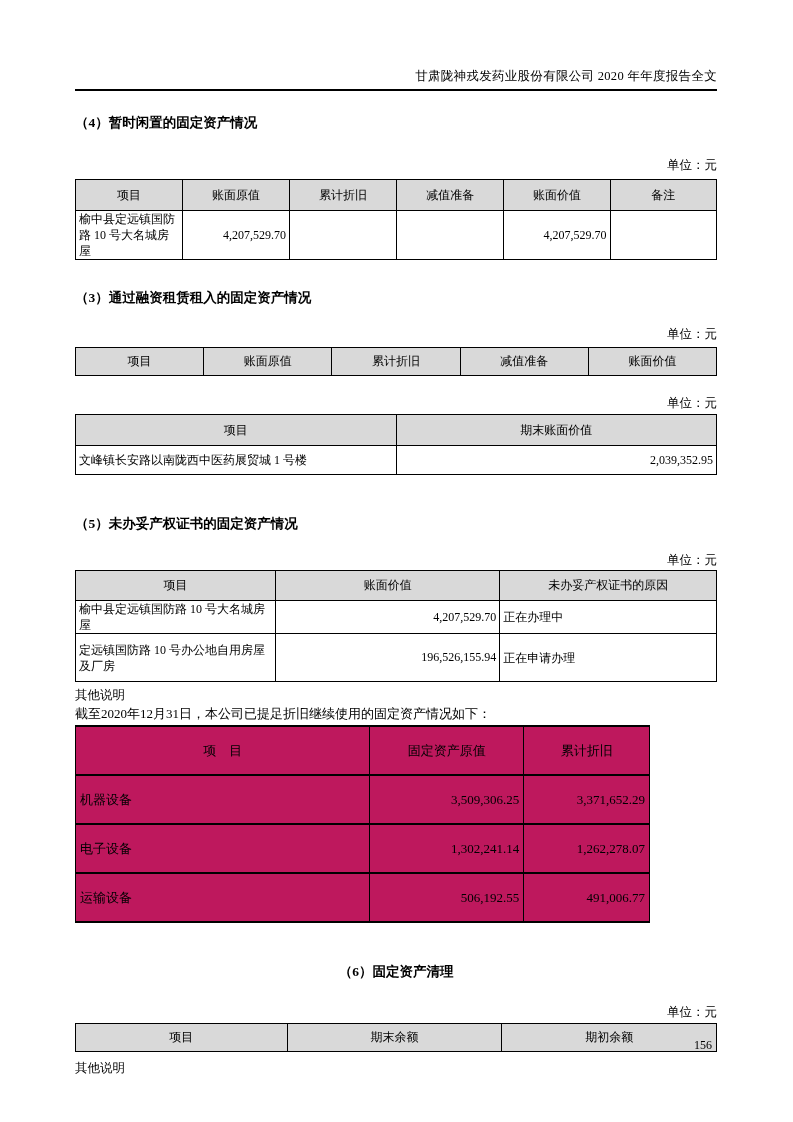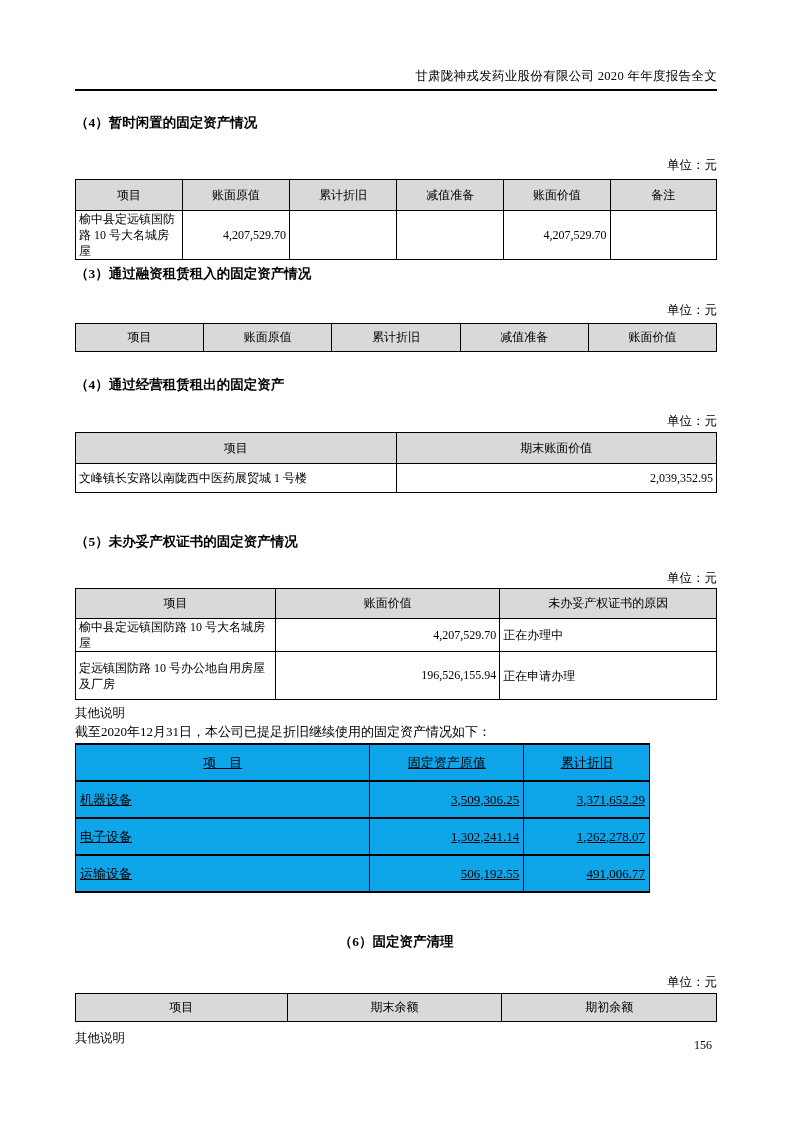--- a/index.html
+++ b/index.html
@@ -7,21 +7,21 @@
     position:relative;width:793px;height:1122px;background:#fff;
     font-family:"Liberation Serif","DejaVu Serif",serif;color:#000;overflow:hidden;
   }
   .content{margin:0 76px 0 75px;}
   .doc-header{
     padding-top:68px;padding-bottom:5px;border-bottom:2px solid #000;
     text-align:right;font-size:12.5px;line-height:16px;letter-spacing:0.3px;
   }
   .sec-title{font-weight:bold;font-size:13.5px;line-height:18px;}
   .t2{margin-top:23px;}
-  .t3{margin-top:5px;}
+  .t3{margin-top:29px;}
   .t4{margin-top:24px;}
   .t5{margin-top:40px;}
   .t6{margin-top:40px;text-align:center;}
   .unit{ text-align:right;font-size:12.5px;line-height:15px;}
   .u1{margin-top:26px;} .u2{margin-top:20px;} .u3{margin-top:20px;}
   .u4{margin-top:20px;} .u5{margin-top:24px;}
   table{border-collapse:collapse;width:100%;table-layout:fixed;font-size:12px;}
   .grid th,.grid td{border:1px solid #000;padding:0 3px;overflow:hidden;}
   .grid th{background:#d9d9d9;font-weight:normal;}
   .grid td{vertical-align:middle;}
@@ -30,21 +30,21 @@
   .h30{height:30px;} .h29{height:29px;} .h28{height:28px;} .h27{height:27px;}
   .h48{height:48px;} .h47{height:47px;}
   .cell-item{text-align:left;padding-left:4px;line-height:16px;}
   .cell-num{text-align:right;padding-right:3px;}
   .note-label{font-size:12.5px;line-height:15px;margin-top:6px;}
   .note-text{font-size:13px;line-height:16px;margin-top:3px;}
   .dep-table{width:575px;margin-top:3px;font-size:13px;}
   .dep-table th,.dep-table td{
     border-left:1px solid #000;border-right:1px solid #000;
     border-top:2px solid #000;border-bottom:2px solid #000;
-    padding:6px 4px;background:#0ea5e9;font-weight:normal;text-decoration:underline;
+    padding:12px 4px;background:#be185d;font-weight:normal;
   }
   .dep-table th{text-align:center;height:23px;}
   .dep-table td{height:23px;vertical-align:middle;}
   .dep-total td{font-weight:bold;}
   .dep-total .cell-center{text-align:center;}
   .note-label-2{font-size:12.5px;line-height:15px;margin-top:9px;}
   .page-number{position:absolute;right:81px;top:1038px;font-size:12px;}
 </style>
 </head>
 <body>
@@ -101,21 +101,20 @@
           <tr>
         <th class="h27">项目</th>
         <th>账面原值</th>
         <th>累计折旧</th>
         <th>减值准备</th>
         <th>账面价值</th>
       </tr>
     </tbody>
       </table>
 
-    <div class="sec-title t4">（4）通过经营租赁租出的固定资产</div>
     <div class="unit u3">单位：元</div>
 
     <table class="grid m-t4">
       <colgroup>
           <col style="width:50%">
           <col style="width:50%">
         </colgroup>
       <tbody>
           <tr>
         <th class="h30">项目</th>

